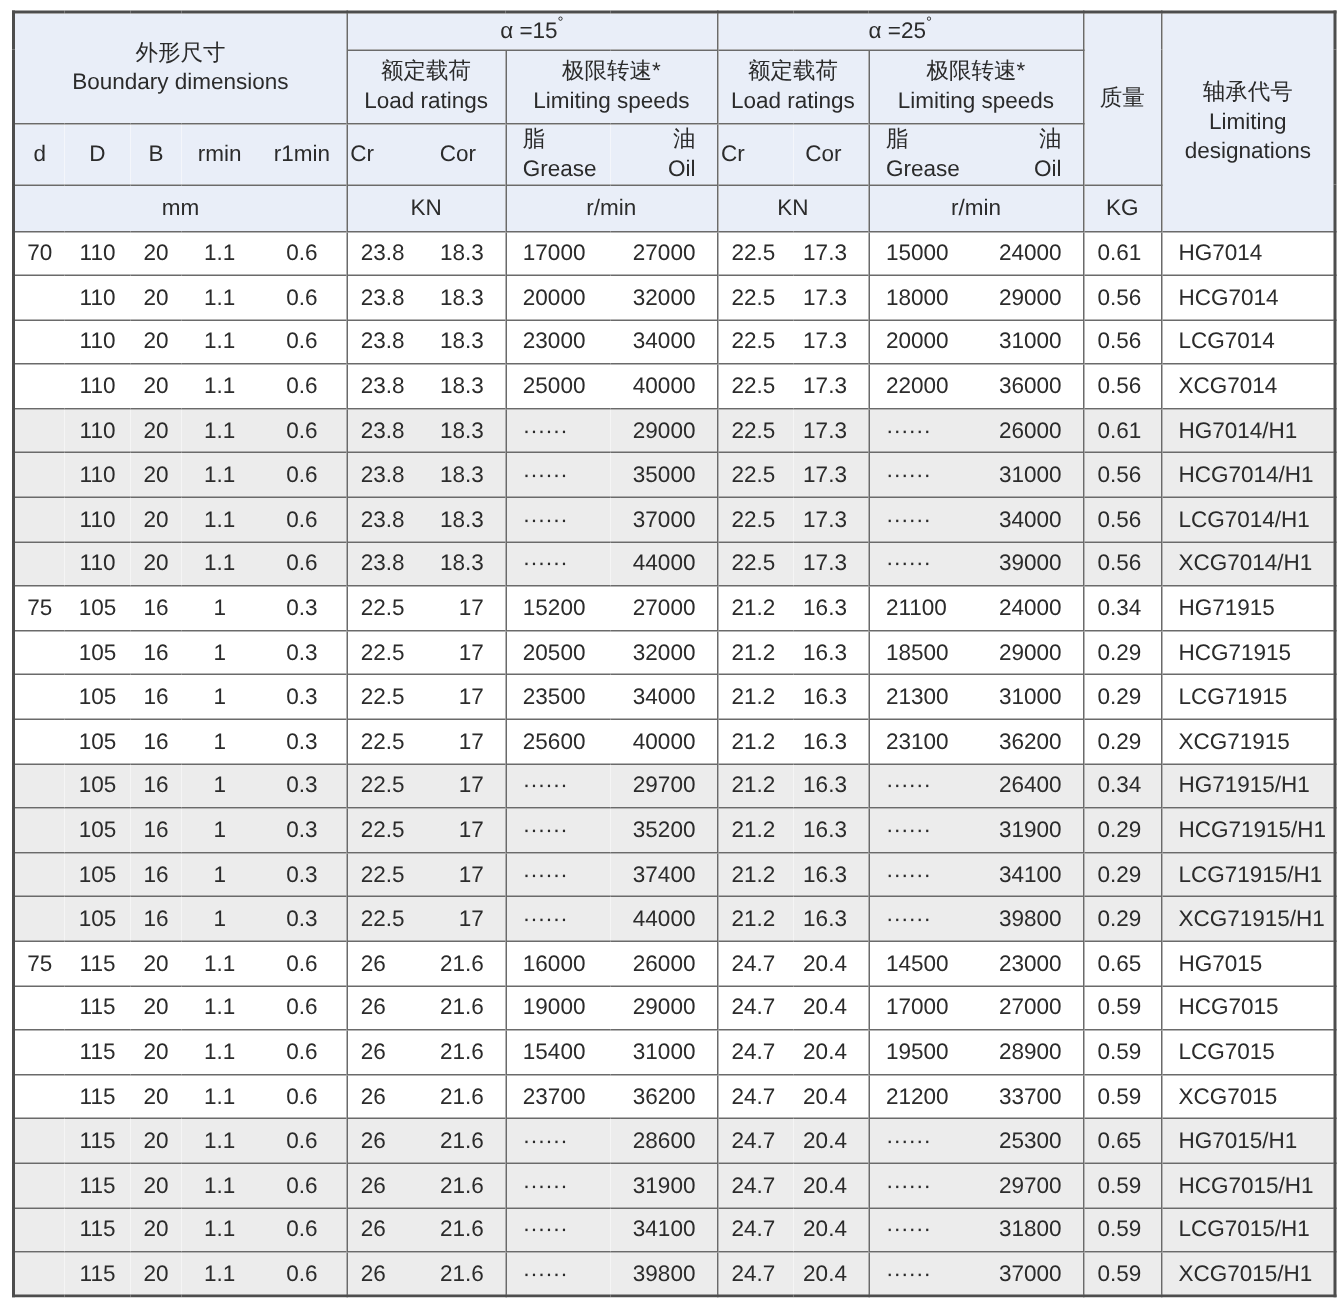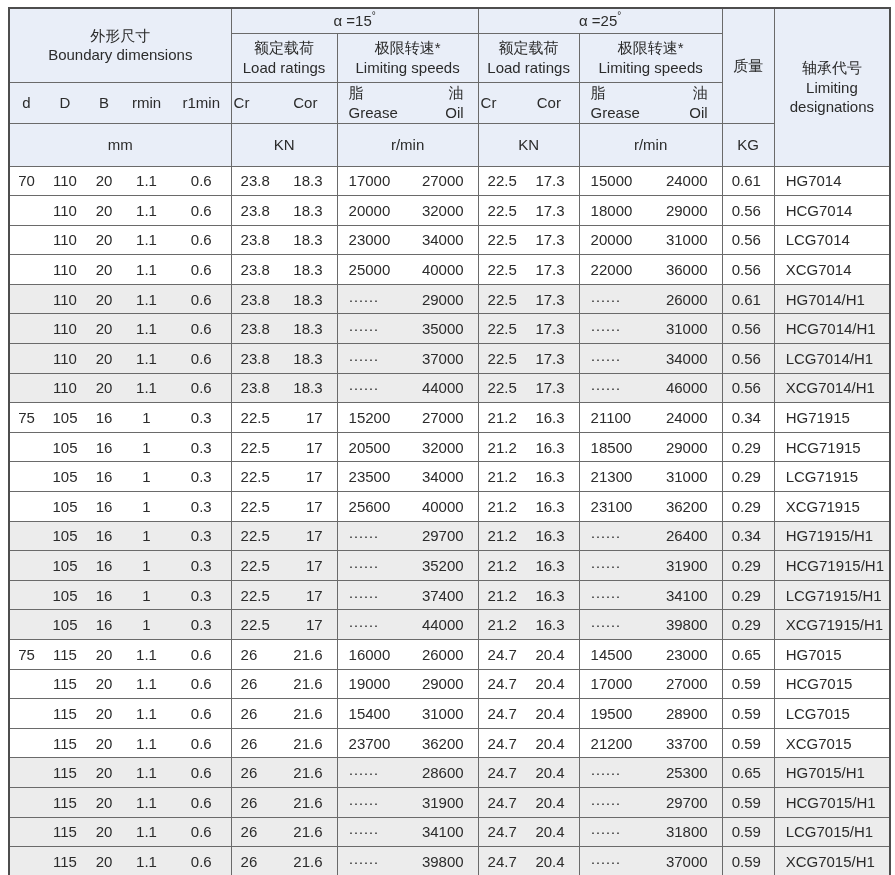--- a/index.html
+++ b/index.html
@@ -36,21 +36,21 @@
   tbody tr.shaded td{background:var(--shaded-bg);}
   .bl{border-left:1px solid var(--border);}
   .tc{text-align:center;}
   .pl{text-align:left;padding-left:9px;}
   .pr{text-align:right;padding-right:14px;}
   .pl2{text-align:left;padding-left:11px;}
   .pr2{text-align:right;padding-right:14px;}
   tr.h1 th{height:25px;}
   tr.h2 th{height:49px;text-align:center;}
   tr.h3 th{height:41px;}
-  tr.h4 th{height:43px;}
+  tr.h4 th{height:31px;}
   .stack span{display:block;}
   .deg{font-size:10px;vertical-align:top;line-height:1;}
   .wrap2{white-space:normal;line-height:1.3;}
   th.hcr{text-align:left;padding-left:2px;}
   th.hcor{text-align:center;padding-right:10px;}
 </style>
 </head>
 <body>
 
 <table class="spec">
@@ -265,21 +265,21 @@
         <td class="tc">20</td>
         <td class="tc">1.1</td>
         <td class="tc">0.6</td>
         <td class="pl bl">23.8</td>
         <td class="pr">18.3</td>
         <td class="pl2 bl">······</td>
         <td class="pr2">44000</td>
         <td class="pl bl">22.5</td>
         <td class="pr">17.3</td>
         <td class="pl2 bl">······</td>
-        <td class="pr2">46000</td>
+        <td class="pr2">39000</td>
         <td class="pl bl">0.56</td>
         <td class="pl2 bl">XCG7014/H1</td>
       </tr>
       <tr>
         <td class="tc">75</td>
         <td class="tc">105</td>
         <td class="tc">16</td>
         <td class="tc">1</td>
         <td class="tc">0.3</td>
         <td class="pl bl">22.5</td>

